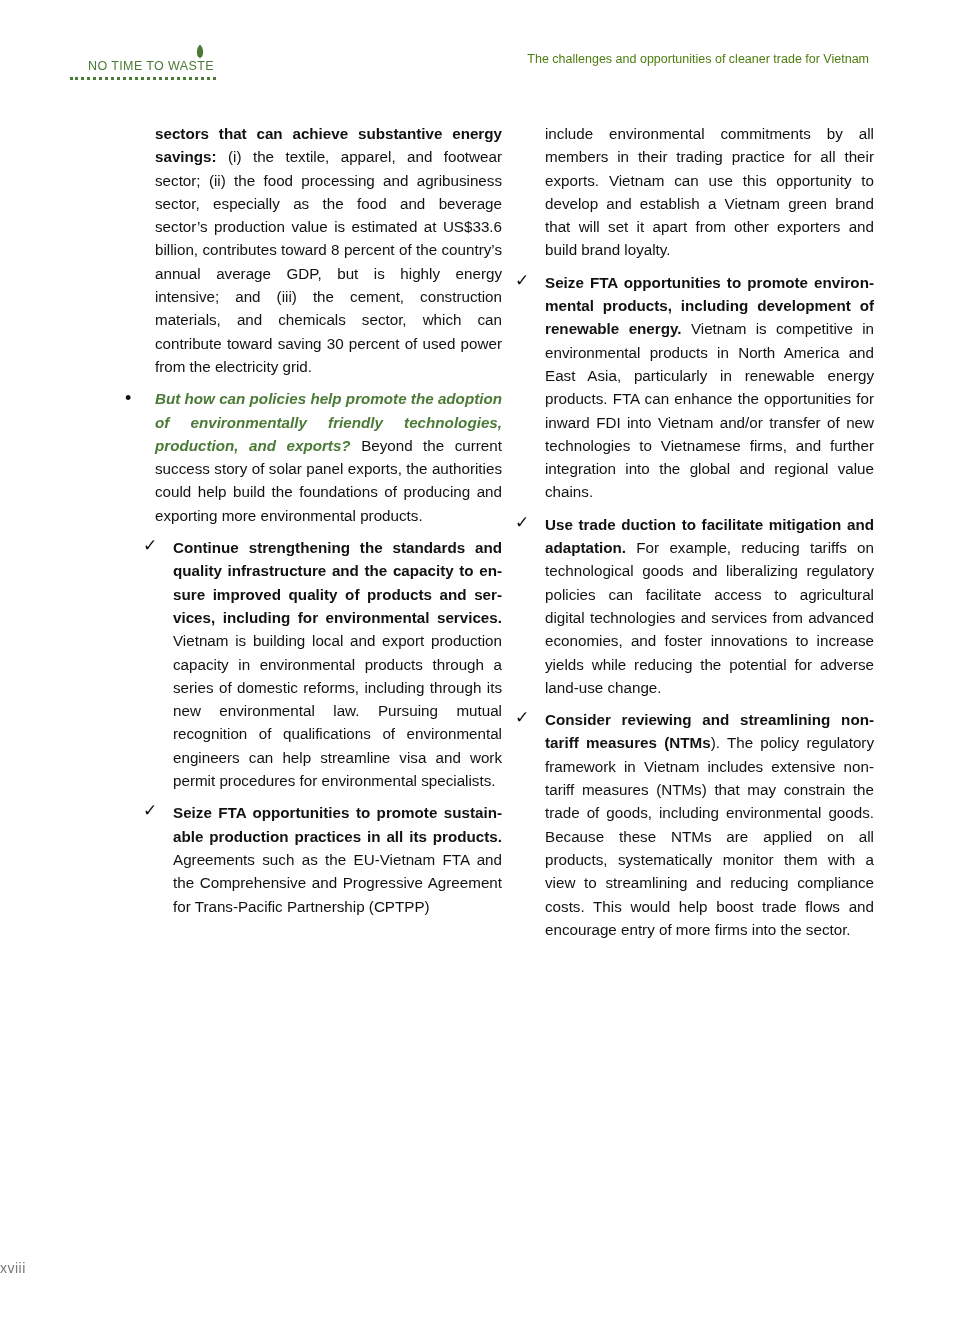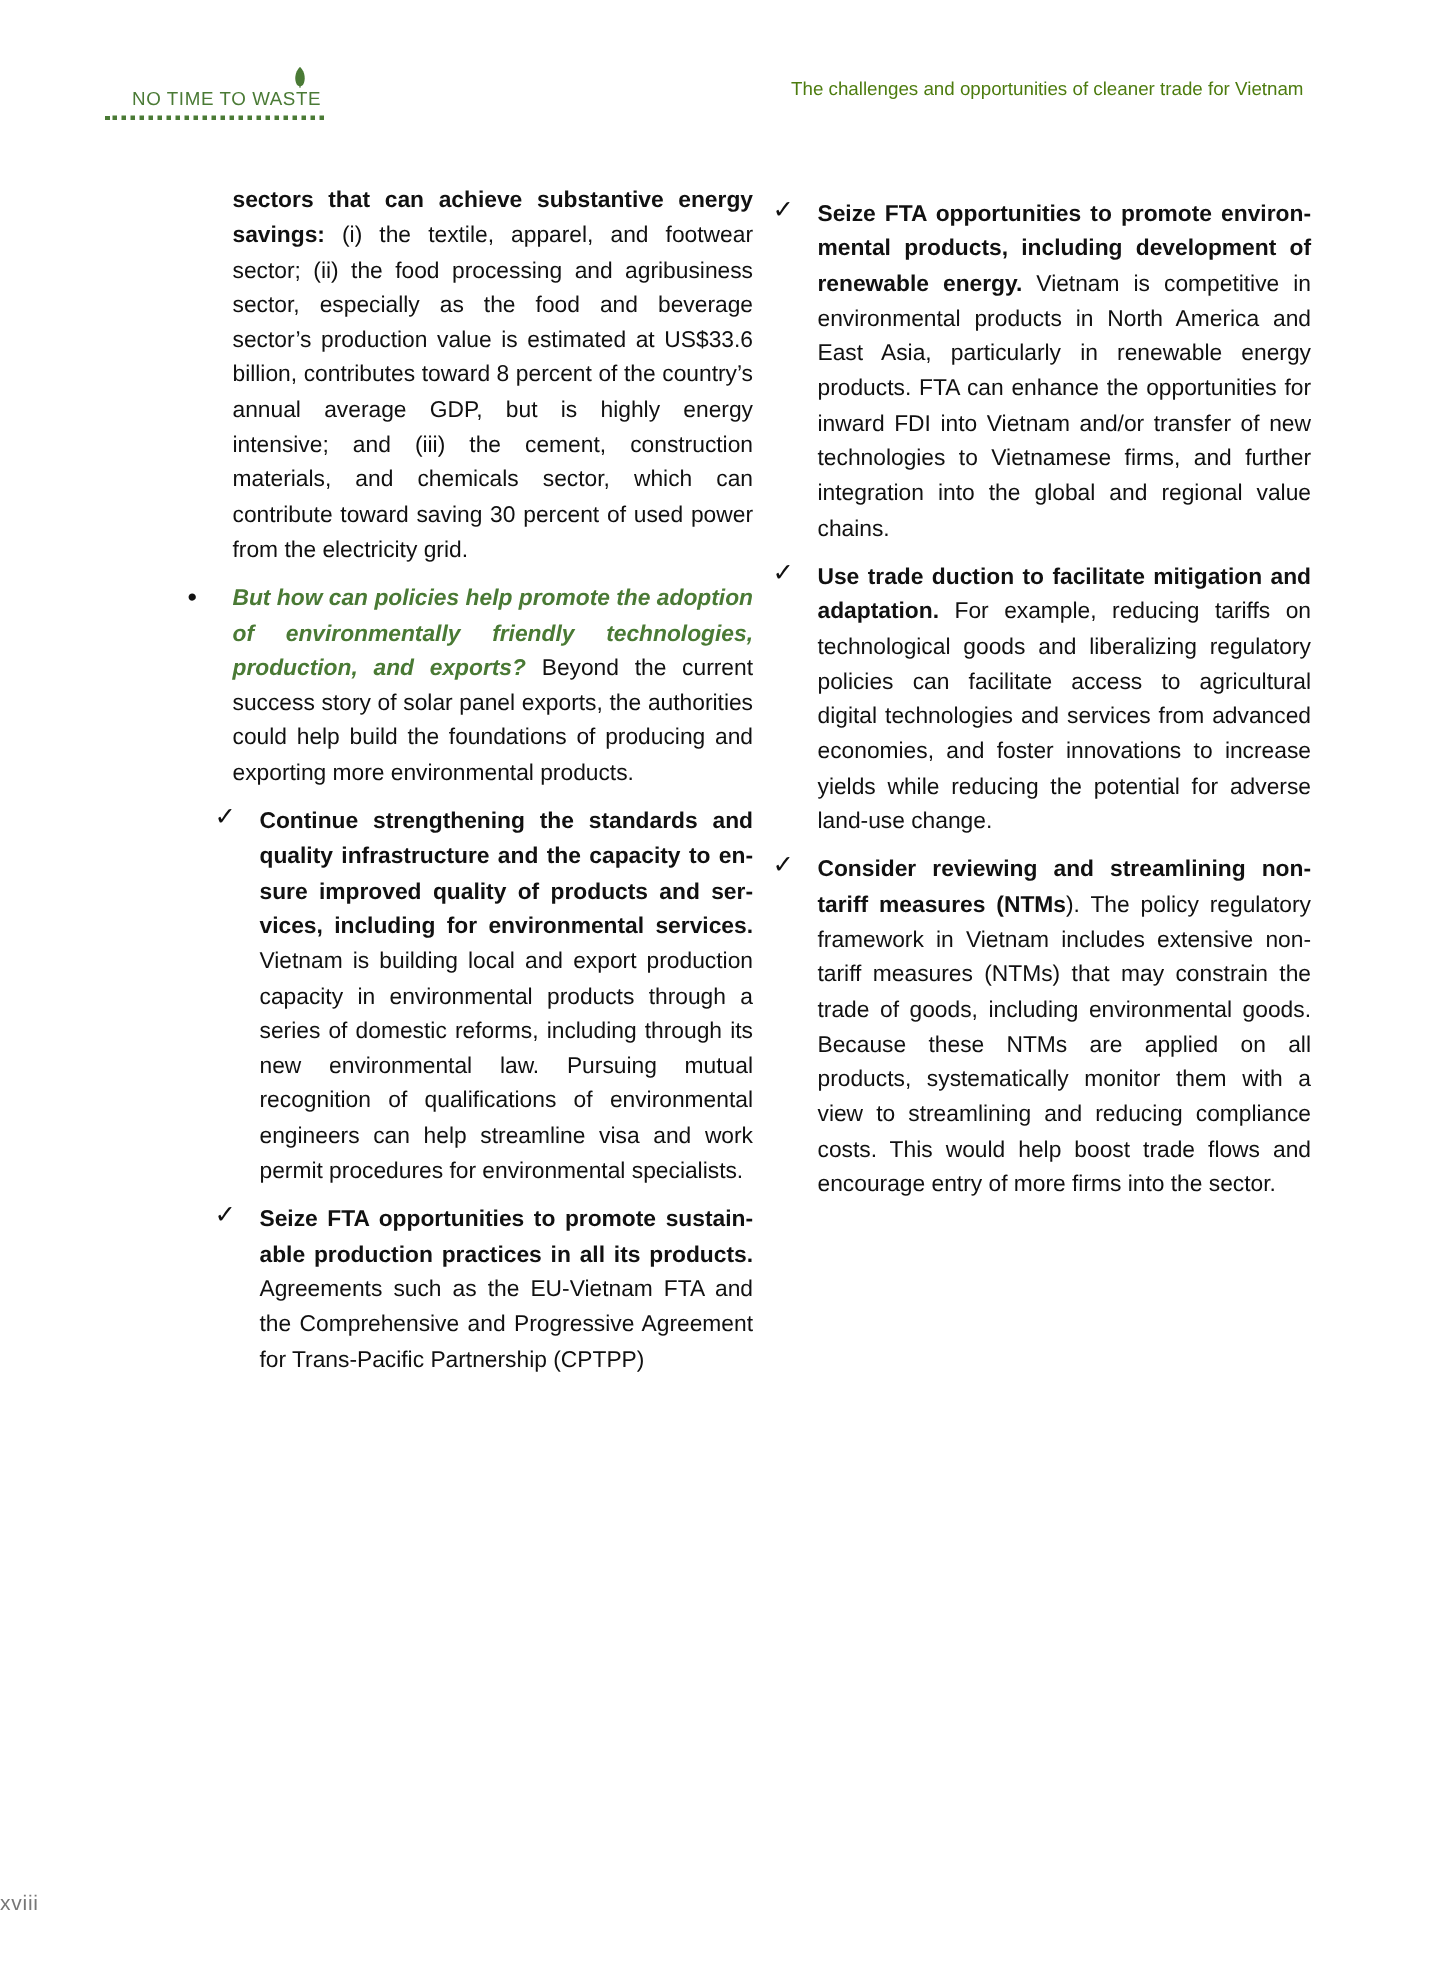--- a/index.html
+++ b/index.html
@@ -52,20 +52,21 @@
     <b>Continue strengthening the standards and quality infrastructure and the capacity to en­sure improved quality of products and ser­vices, including for environmental services.</b><span> Vietnam is building local and export pro­duction capacity in environmental products through a series of domestic reforms, includ­ing through its new environmental law. Pur­suing mutual recognition of qualifications of environmental engineers can help streamline visa and work permit procedures for environ­mental specialists.</span>
   </div>
 
   <div class="check-item sub">
     <span class="check-mark">✓</span>
     <b>Seize FTA opportunities to promote sustain­able production practices in all its products.</b><span> Agreements such as the EU-Vietnam FTA and the Comprehensive and Progressive Agree­ment for Trans-Pacific Partnership (CPTPP)</span>
   </div>
 </div>
 
 <div class="col col-right">
+  <p class="para" style="padding-left:30px;">include environmental commitments by all members in their trading practice for all their exports. Vietnam can use this opportunity to develop and establish a Vietnam green brand that will set it apart from other exporters and build brand loyalty.</p>
 
   <div class="check-item">
     <span class="check-mark">✓</span>
     <b>Seize FTA opportunities to promote environ­mental products, including development of renewable energy.</b><span> Vietnam is competitive in environmental products in North America and East Asia, particularly in renewable en­ergy products. FTA can enhance the oppor­tunities for inward FDI into Vietnam and/or transfer of new technologies to Vietnamese firms, and further integration into the global and regional value chains.</span>
   </div>
 
   <div class="check-item">
     <span class="check-mark">✓</span>
     <b>Use trade duction to facilitate mitigation and adaptation.</b><span> For example, reducing tariffs on technological goods and liberalizing regula­tory policies can facilitate access to agricul­tural digital technologies and services from advanced economies, and foster innovations to increase yields while reducing the poten­tial for adverse land-use change.</span>
   </div>

